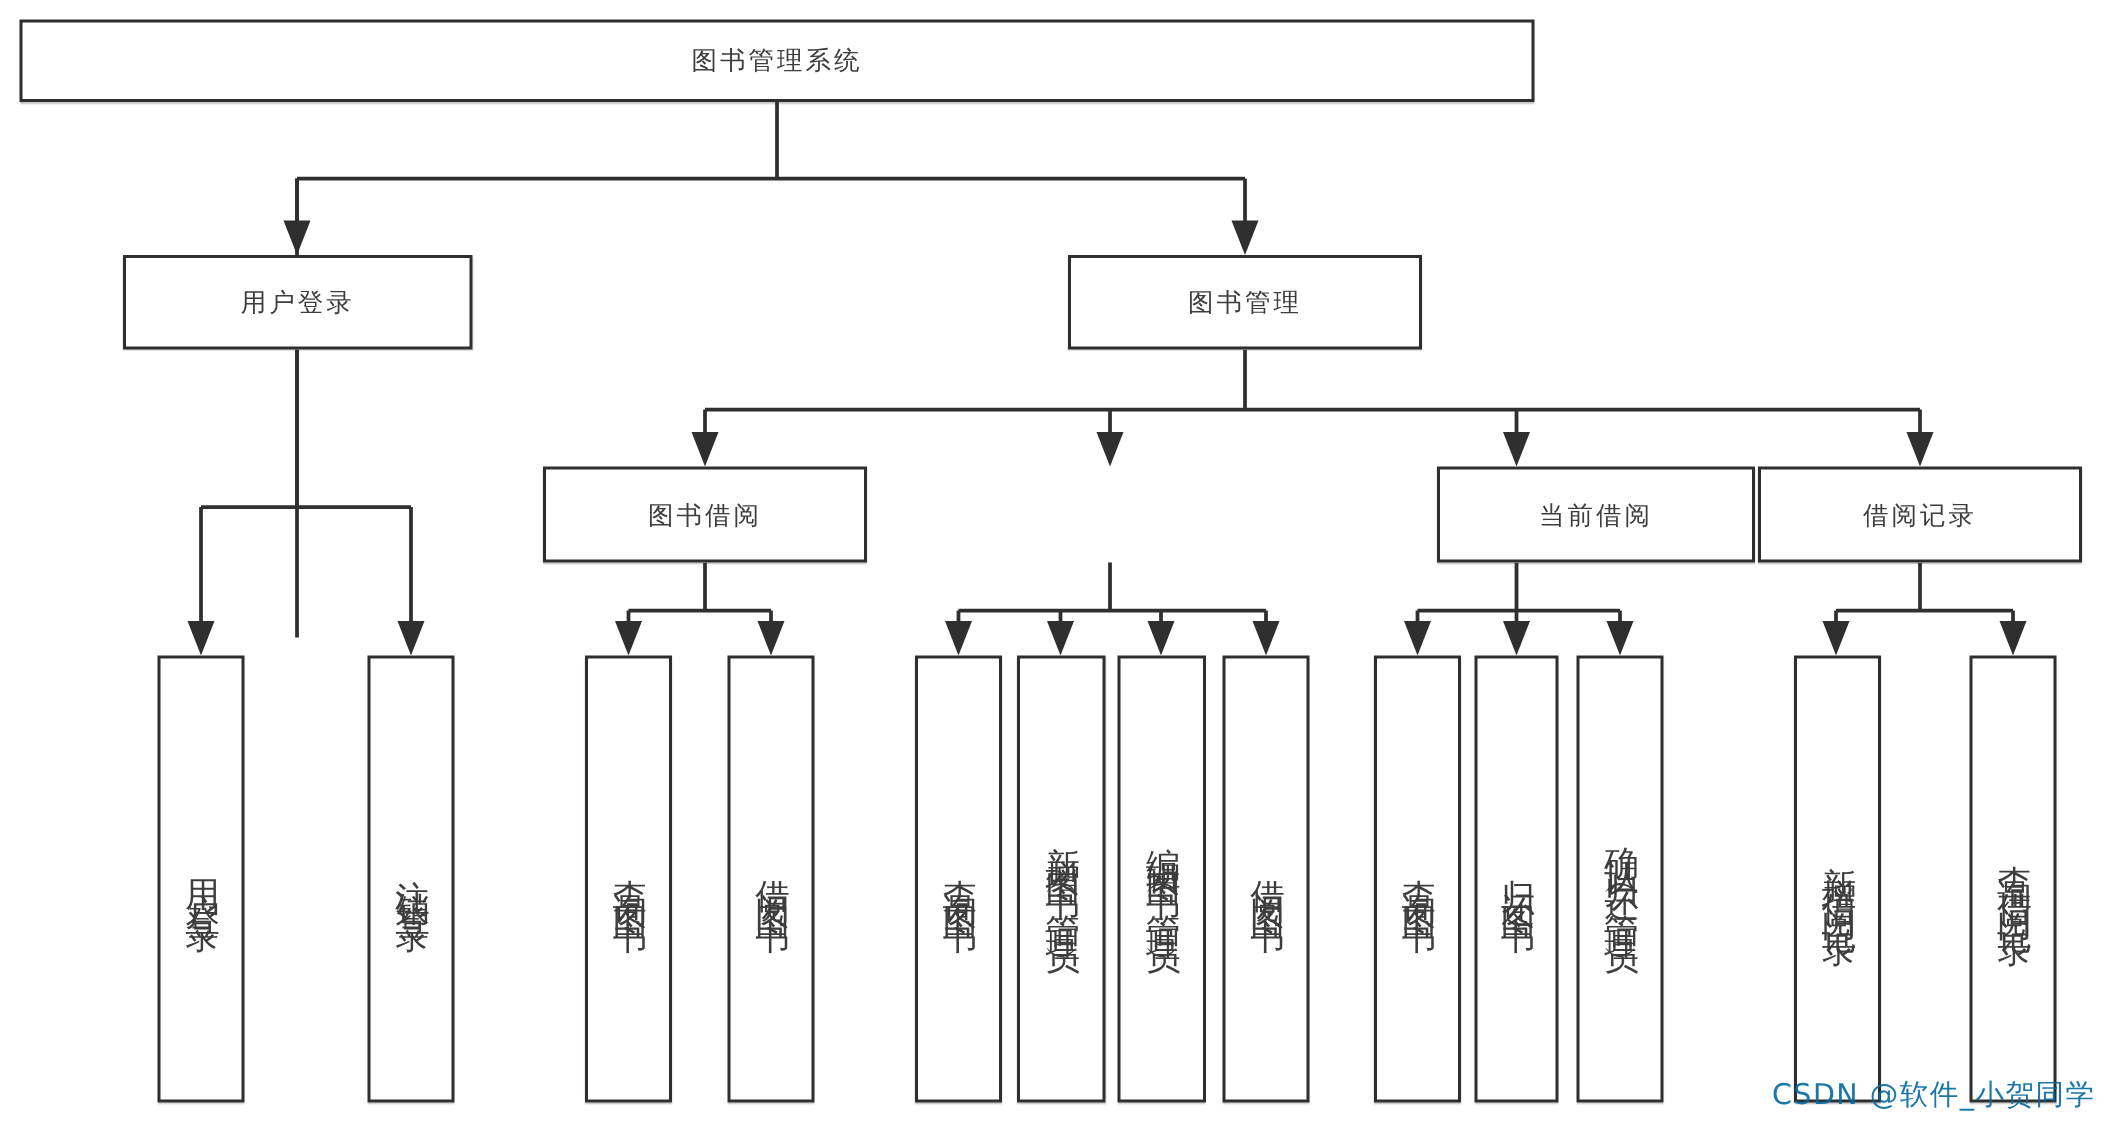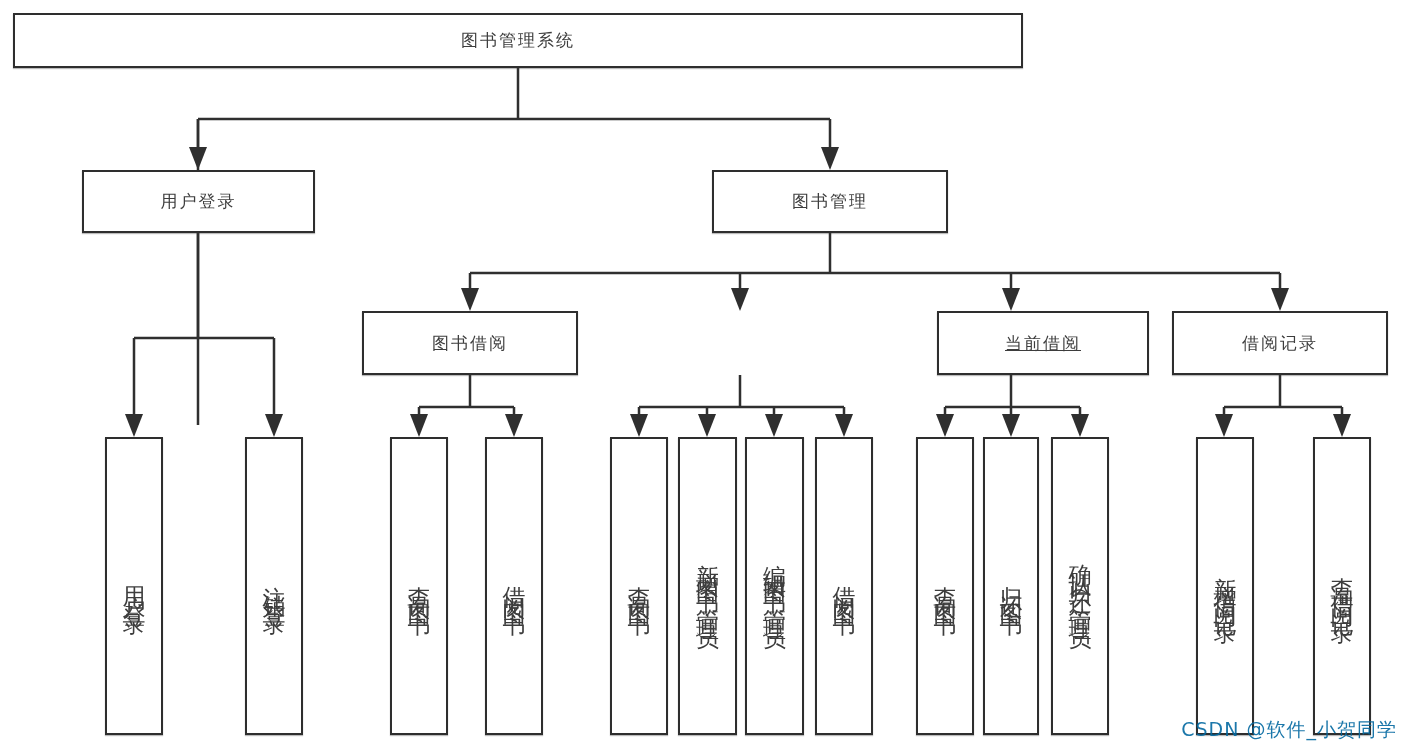--- a/index.html
+++ b/index.html
@@ -99,21 +99,21 @@
       <polygon points="1333,414 1351,414 1342,437"></polygon>
     </g>
   </svg>
 
   <div class="node" style="left:13px; top:13px; width:1010px; height:55px;">图书管理系统</div>
 
   <div class="node" style="left:82px; top:170px; width:233px; height:63px;">用户登录</div>
   <div class="node" style="left:712px; top:170px; width:236px; height:63px;">图书管理</div>
 
   <div class="node" style="left:362px; top:311px; width:216px; height:64px;">图书借阅</div>
-  <div class="node" style="left:937px; top:311px; width:212px; height:64px;text-decoration:underline;">当前借阅</div>
+  <div class="node" style="left:958px; top:311px; width:212px; height:64px;">当前借阅</div>
   <div class="node" style="left:1172px; top:311px; width:216px; height:64px;">借阅记录</div>
 
   <div class="node leaf" style="left:105px; top:437px; width:58px; height:298px;">用户登录</div>
   <div class="node leaf" style="left:245px; top:437px; width:58px; height:298px;">注销登录</div>
 
   <div class="node leaf" style="left:390px; top:437px; width:58px; height:298px;">查询图书</div>
   <div class="node leaf" style="left:485px; top:437px; width:58px; height:298px;">借阅图书</div>
 
   <div class="node leaf" style="left:610px; top:437px; width:58px; height:298px;">查询图书</div>
   <div class="node leaf" style="left:678px; top:437px; width:59px; height:298px;">新增图书（管理员）</div>

